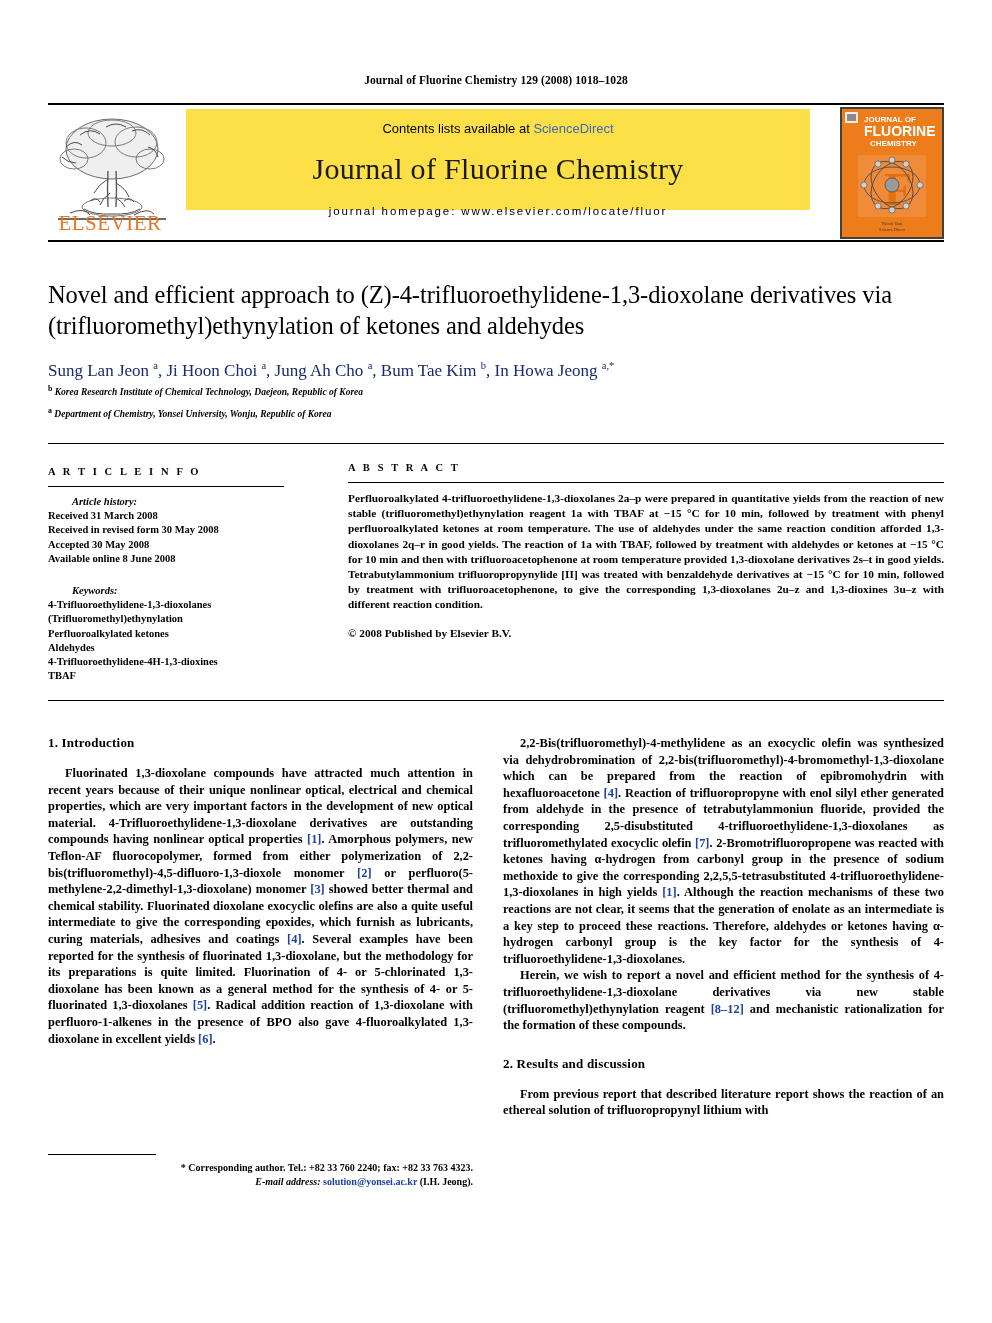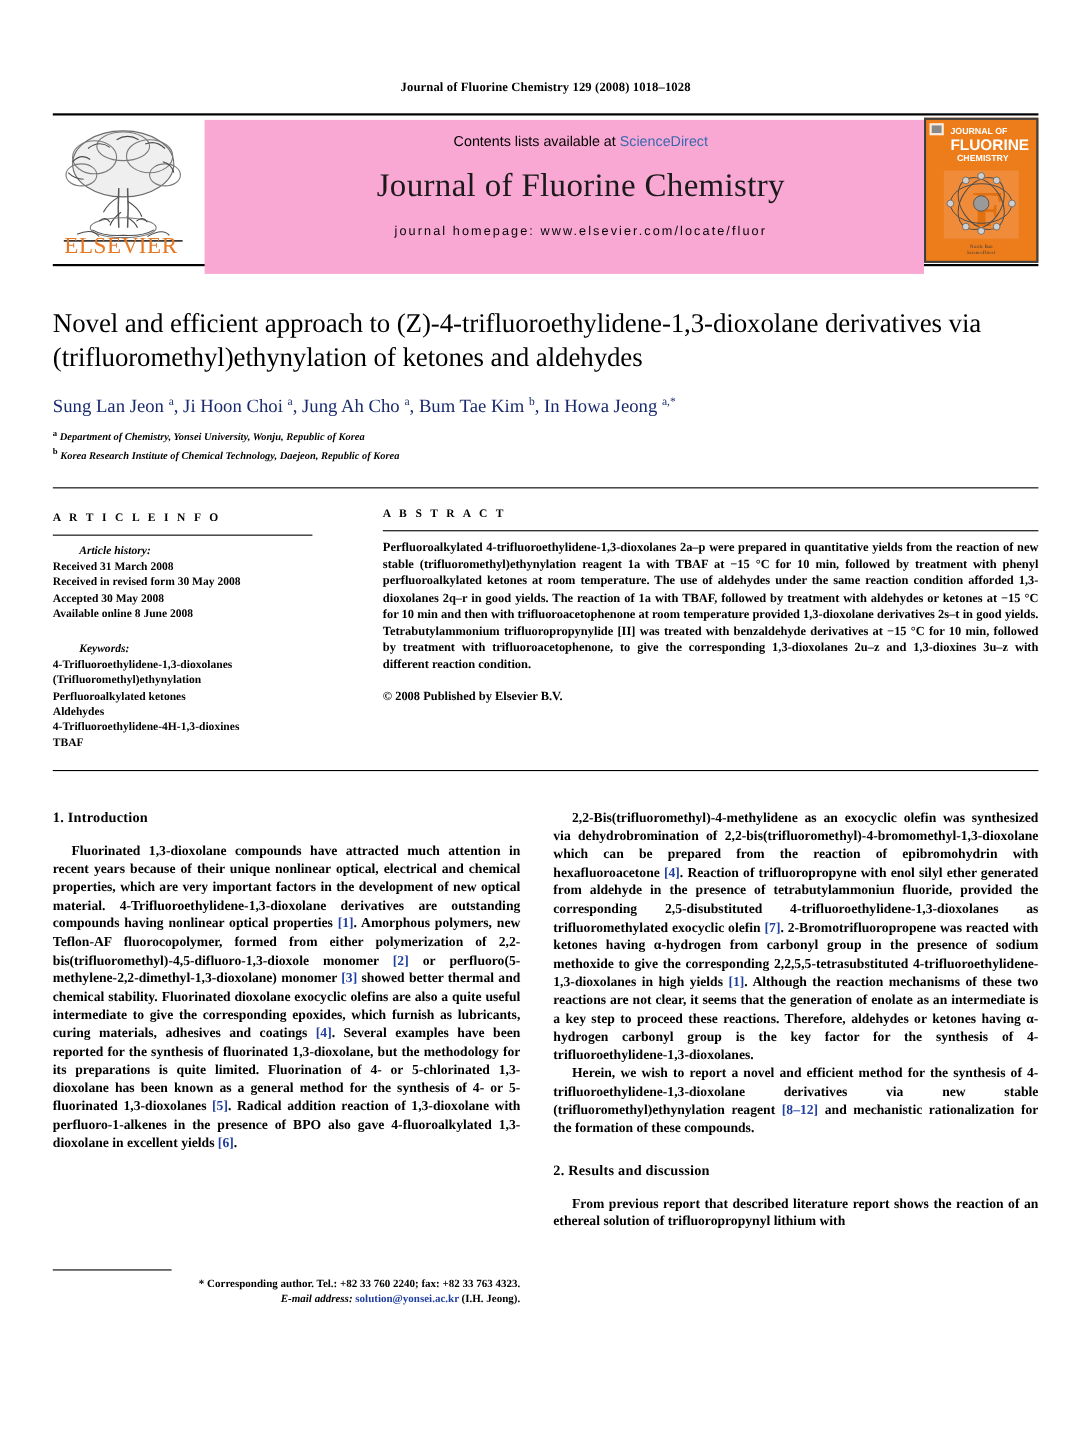--- a/index.html
+++ b/index.html
@@ -65,24 +65,23 @@
     font-size: 21px;
     letter-spacing: 0.5px;
     color: #E87722;
     font-weight: normal;
   }
   .grey-band {
     position: absolute;
     left: 138px;
     top: 4px;
     width: 624px;
-    height: 140px;
-    background: #f9a8d4;
+    height: 101px;
+    background: #fde047;
     text-align: center;
-    padding-left: 30px;
   }
   .contents-line {
     margin-top: 12px;
     font-family: "Liberation Sans", sans-serif;
     font-size: 13px;
     color: #000;
   }
   .contents-line .sd {
     color: #3b69b0;
   }
@@ -345,22 +344,22 @@
           <text x="50" y="122" text-anchor="middle" font-family="Liberation Serif, serif" font-size="4.6" fill="#3a3a3a">ScienceDirect</text>
         </svg>
       </div>
 
     </div>
   </div>
 
   <div class="title-block">
     <h1 class="art-title">Novel and efficient approach to (Z)-4-trifluoroethylidene-1,3-dioxolane derivatives via (trifluoromethyl)ethynylation of ketones and aldehydes</h1>
     <div class="authors">Sung Lan Jeon <sup>a</sup>, Ji Hoon Choi <sup>a</sup>, Jung Ah Cho <sup>a</sup>, Bum Tae Kim <sup>b</sup>, In Howa Jeong <sup>a,</sup><sup>*</sup></div>
+    <div class="affil" style="margin-top:1px"><sup>b</sup> <span>Korea Research Institute of Chemical Technology, Daejeon, Republic of Korea</span></div>
     <div class="affil"><sup>a</sup> <span>Department of Chemistry, Yonsei University, Wonju, Republic of Korea</span></div>
-    <div class="affil" style="margin-top:1px"><sup>b</sup> <span>Korea Research Institute of Chemical Technology, Daejeon, Republic of Korea</span></div>
   </div>
 
   <div class="rule-top"></div>
 
   <div class="info-col">
     <div class="sect-head">A R T I C L E  I N F O</div>
     <div class="thinrule"></div>
     <div class="info-body">
       <div class="ital">Article history:</div>
       <div>Received 31 March 2008</div>

